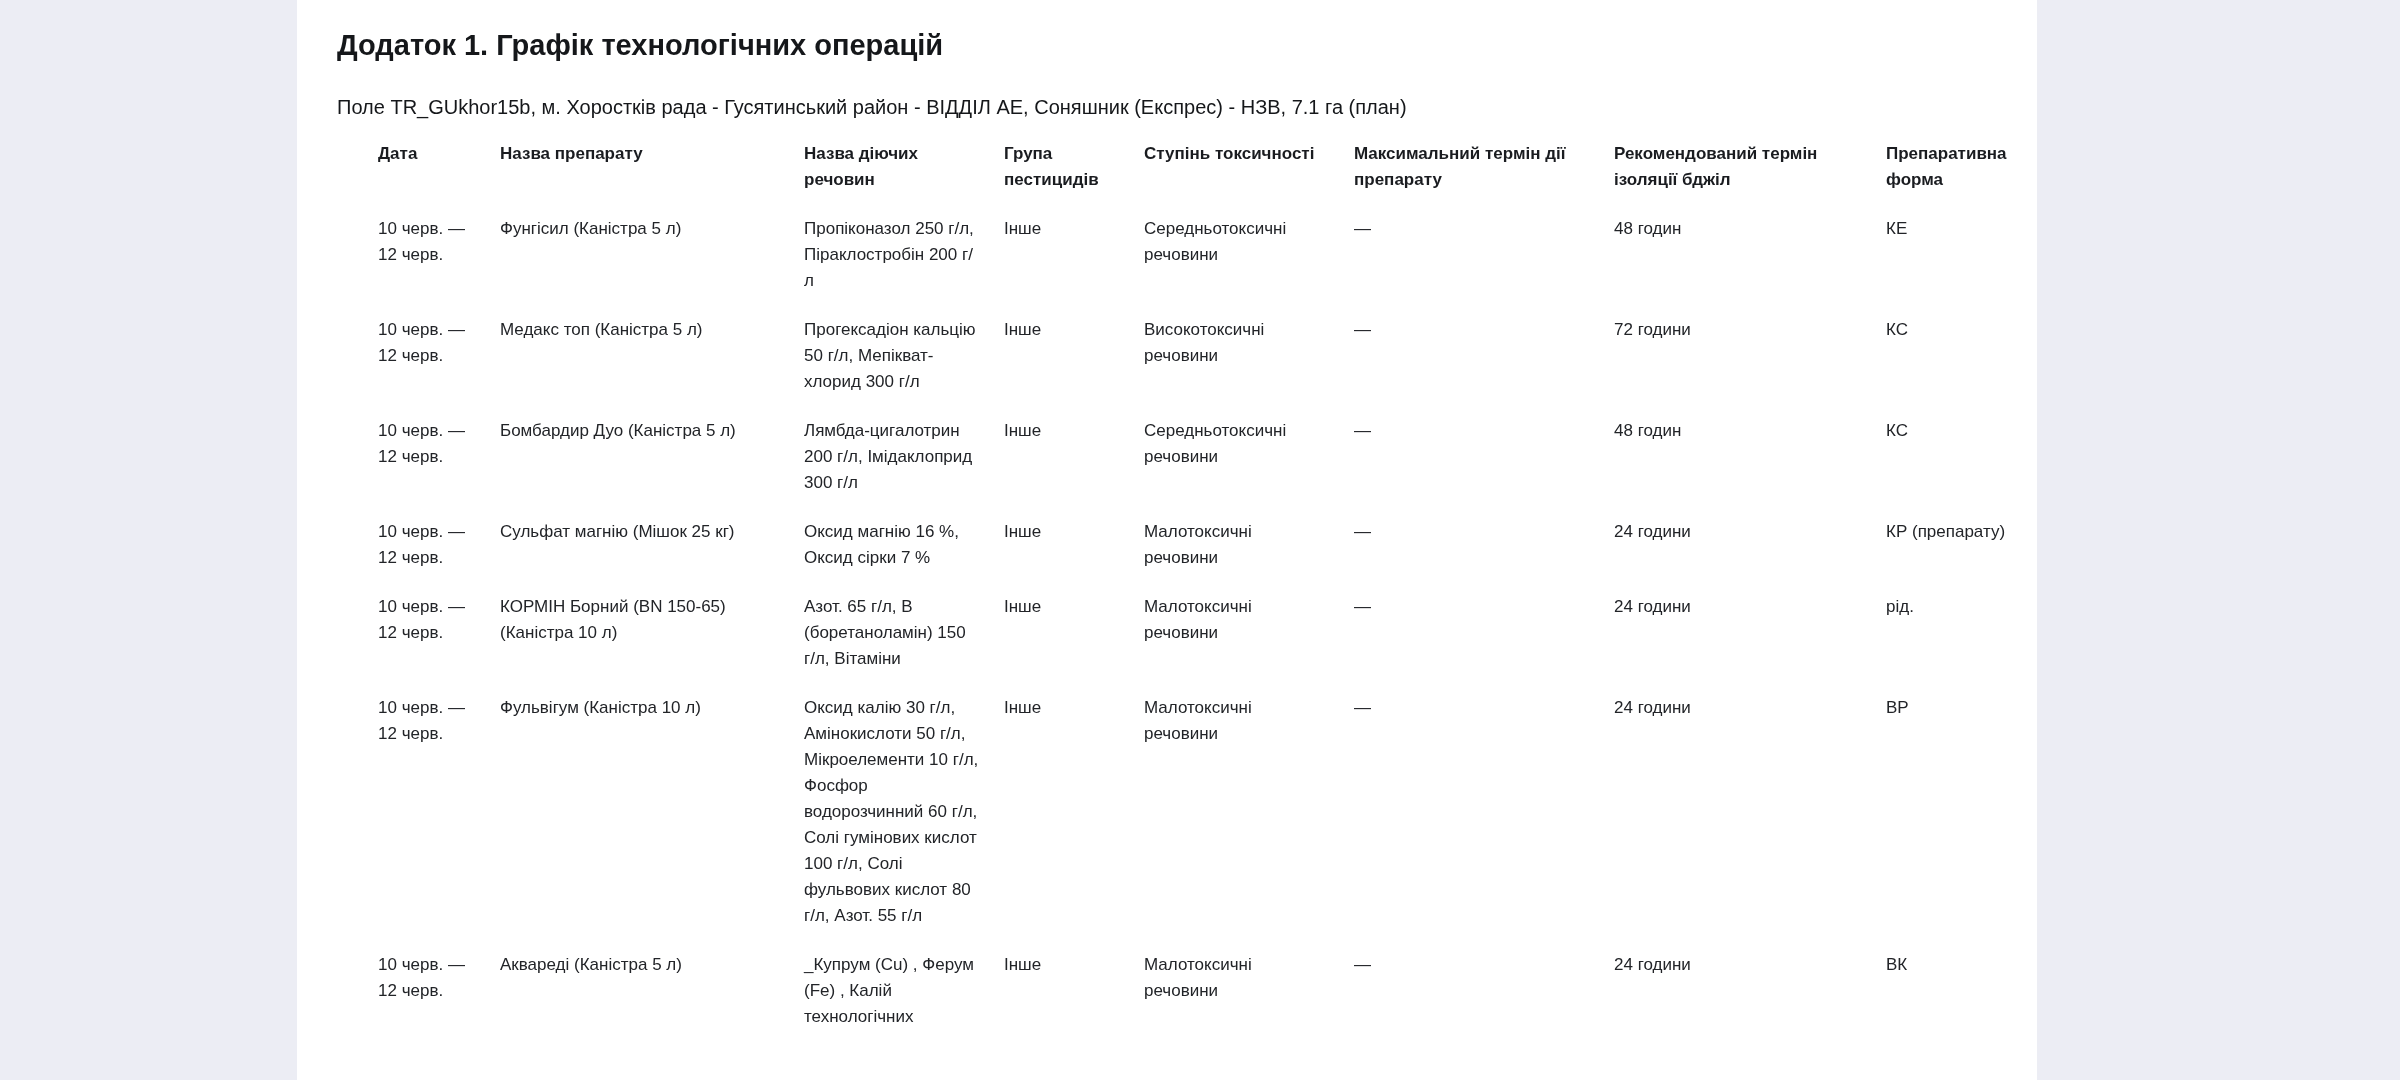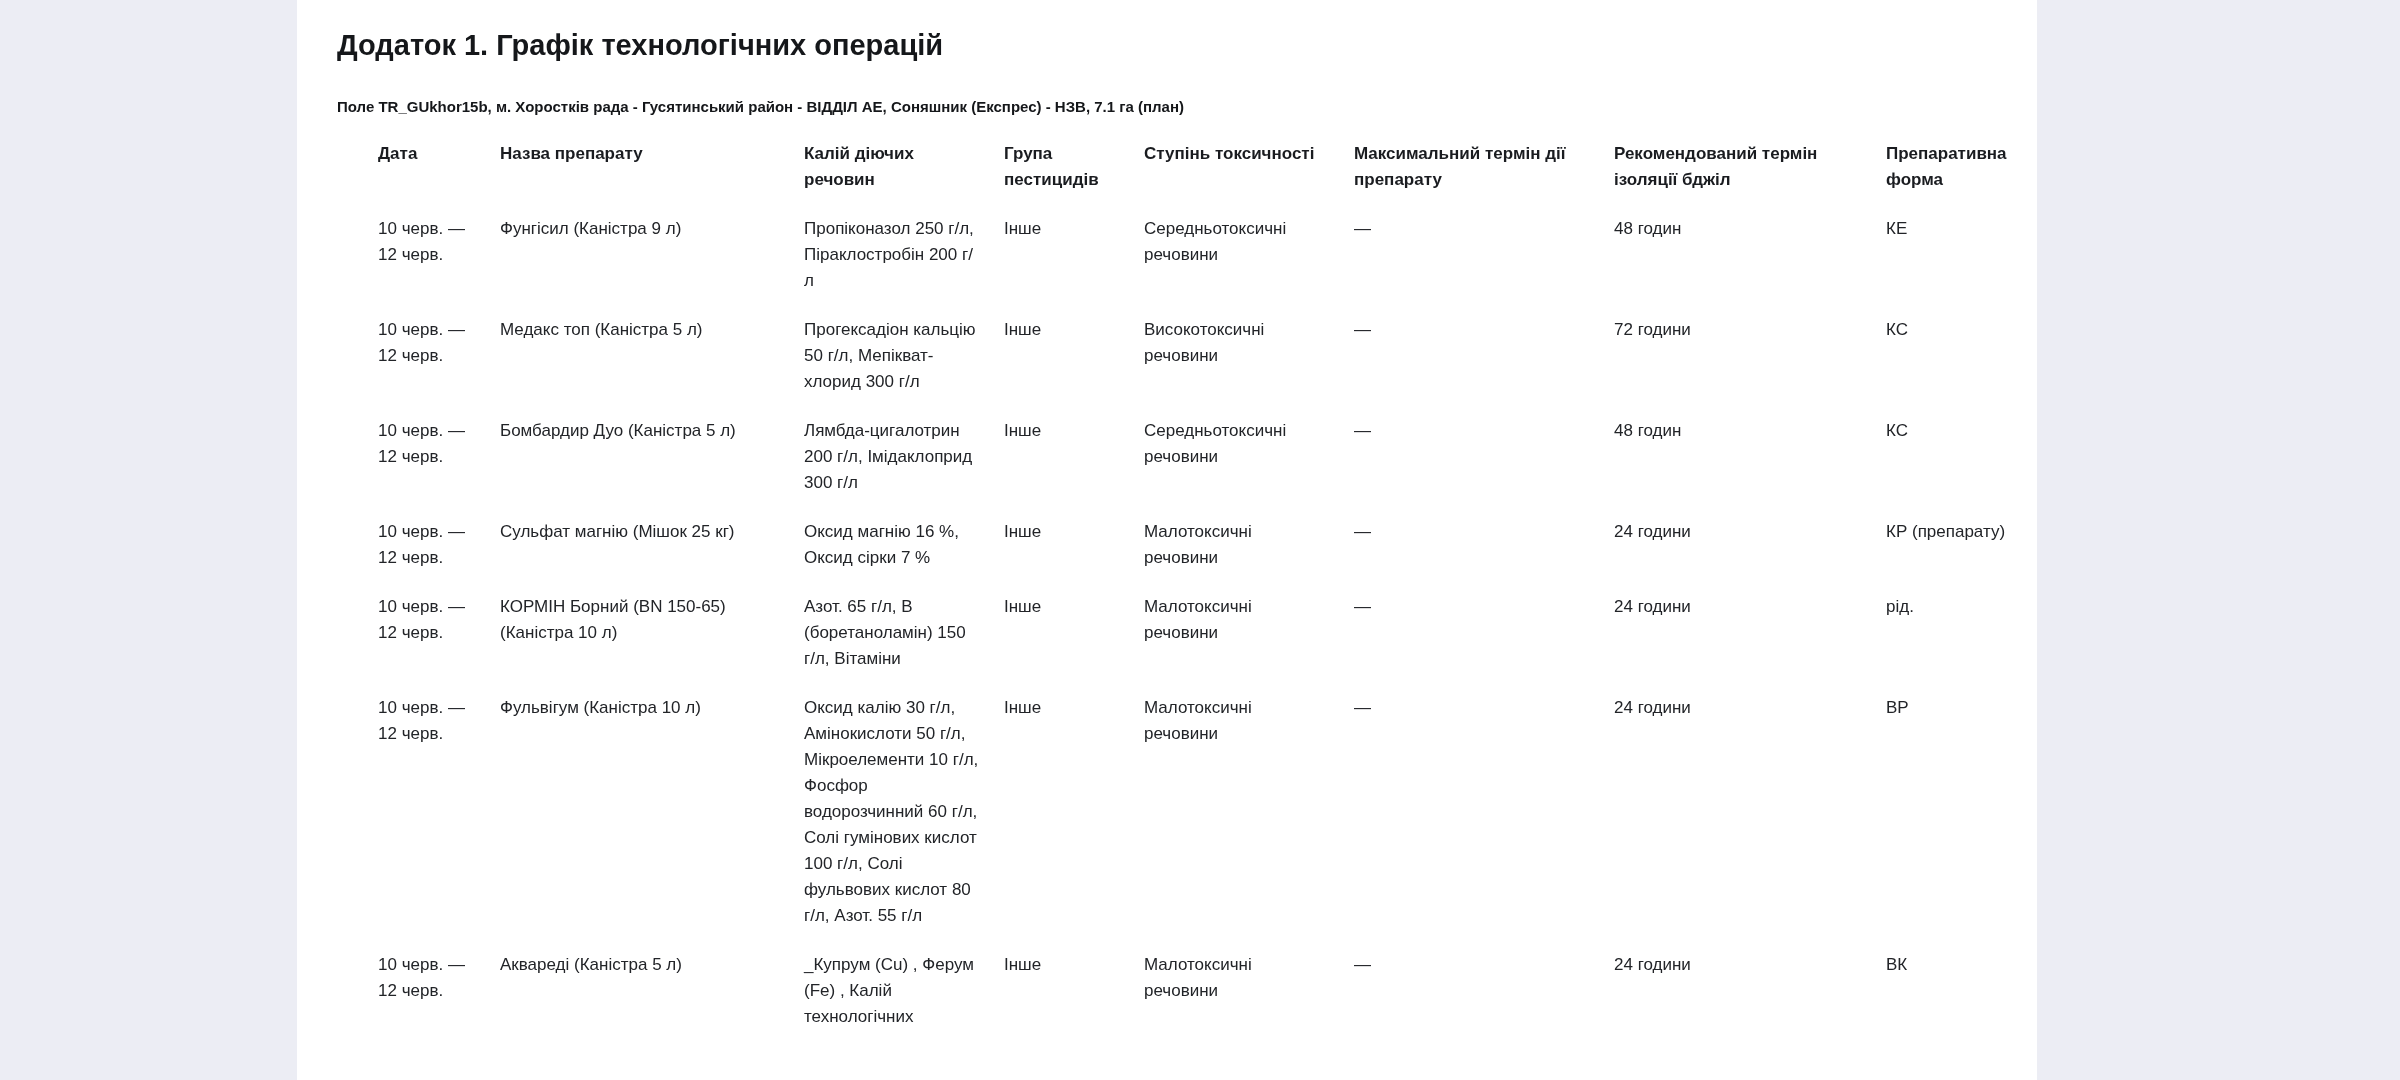--- a/index.html
+++ b/index.html
@@ -28,23 +28,23 @@
   }
   .doc-title {
     margin: 0;
     font-size: 29px;
     line-height: 36px;
     font-weight: 700;
     color: #15171a;
   }
   .doc-subtitle {
     margin: 31px 0 21px 0;
-    font-size: 15px;
+    font-size: 20px;
     line-height: 26px;
-    font-weight: 700;
+    font-weight: 400;
     color: #15171a;
   }
   table.ops {
     border-collapse: collapse;
     table-layout: fixed;
     width: 1658px;
     font-size: 17px;
     line-height: 26px;
     color: #222428;
     margin-left: 41px;
@@ -81,32 +81,32 @@
         <col style="width:140px">
         <col style="width:210px">
         <col style="width:260px">
         <col style="width:272px">
         <col style="width:150px">
       </colgroup>
       <thead>
         <tr>
           <th>Дата</th>
           <th>Назва препарату</th>
-          <th>Калій діючих речовин</th>
+          <th>Назва діючих речовин</th>
           <th>Група пестицидів</th>
           <th>Ступінь токсичності</th>
           <th>Максимальний термін дії препарату</th>
           <th>Рекомендований термін ізоляції бджіл</th>
           <th>Препаративна форма</th>
         </tr>
       </thead>
       <tbody>
         <tr>
           <td>10 черв. — 12 черв.</td>
-          <td>Фунгісил (Каністра 9 л)</td>
+          <td>Фунгісил (Каністра 5 л)</td>
           <td class="cell-content">Пропіконазол 250 г/л, Піраклостробін 200 г/л</td>
           <td>Інше</td>
           <td>Середньотоксичні речовини</td>
           <td>—</td>
           <td>48 годин</td>
           <td>КЕ</td>
         </tr>
         <tr>
           <td>10 черв. — 12 черв.</td>
           <td>Медакс топ (Каністра 5 л)</td>

